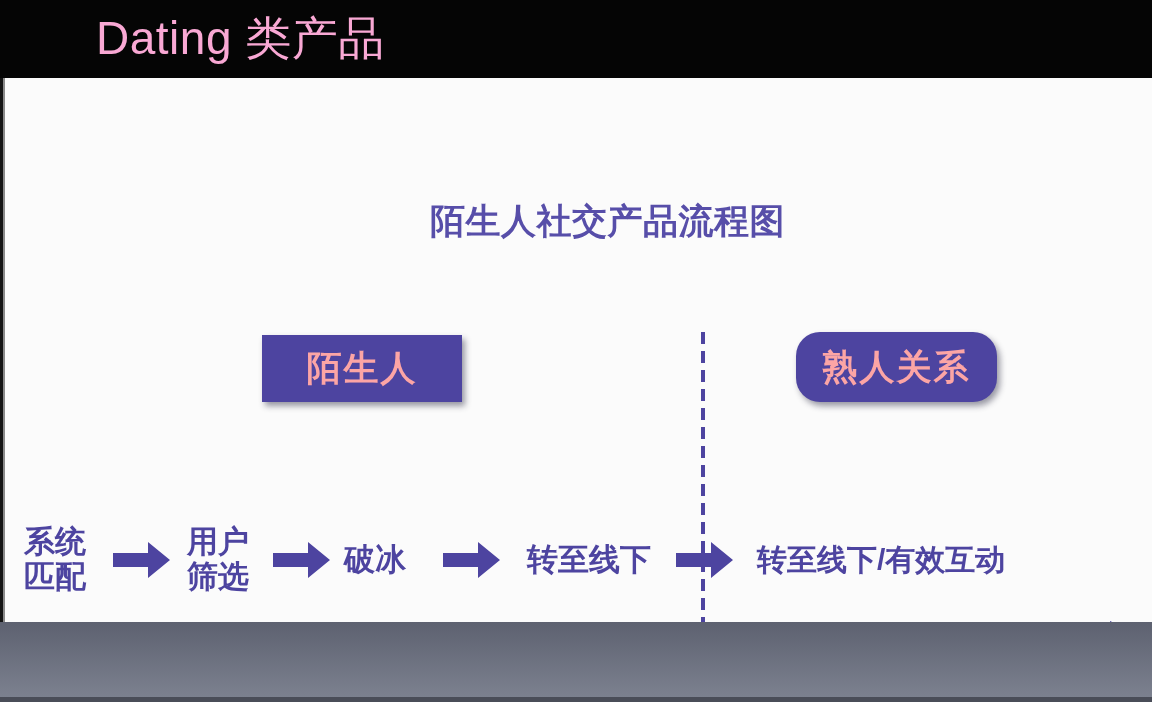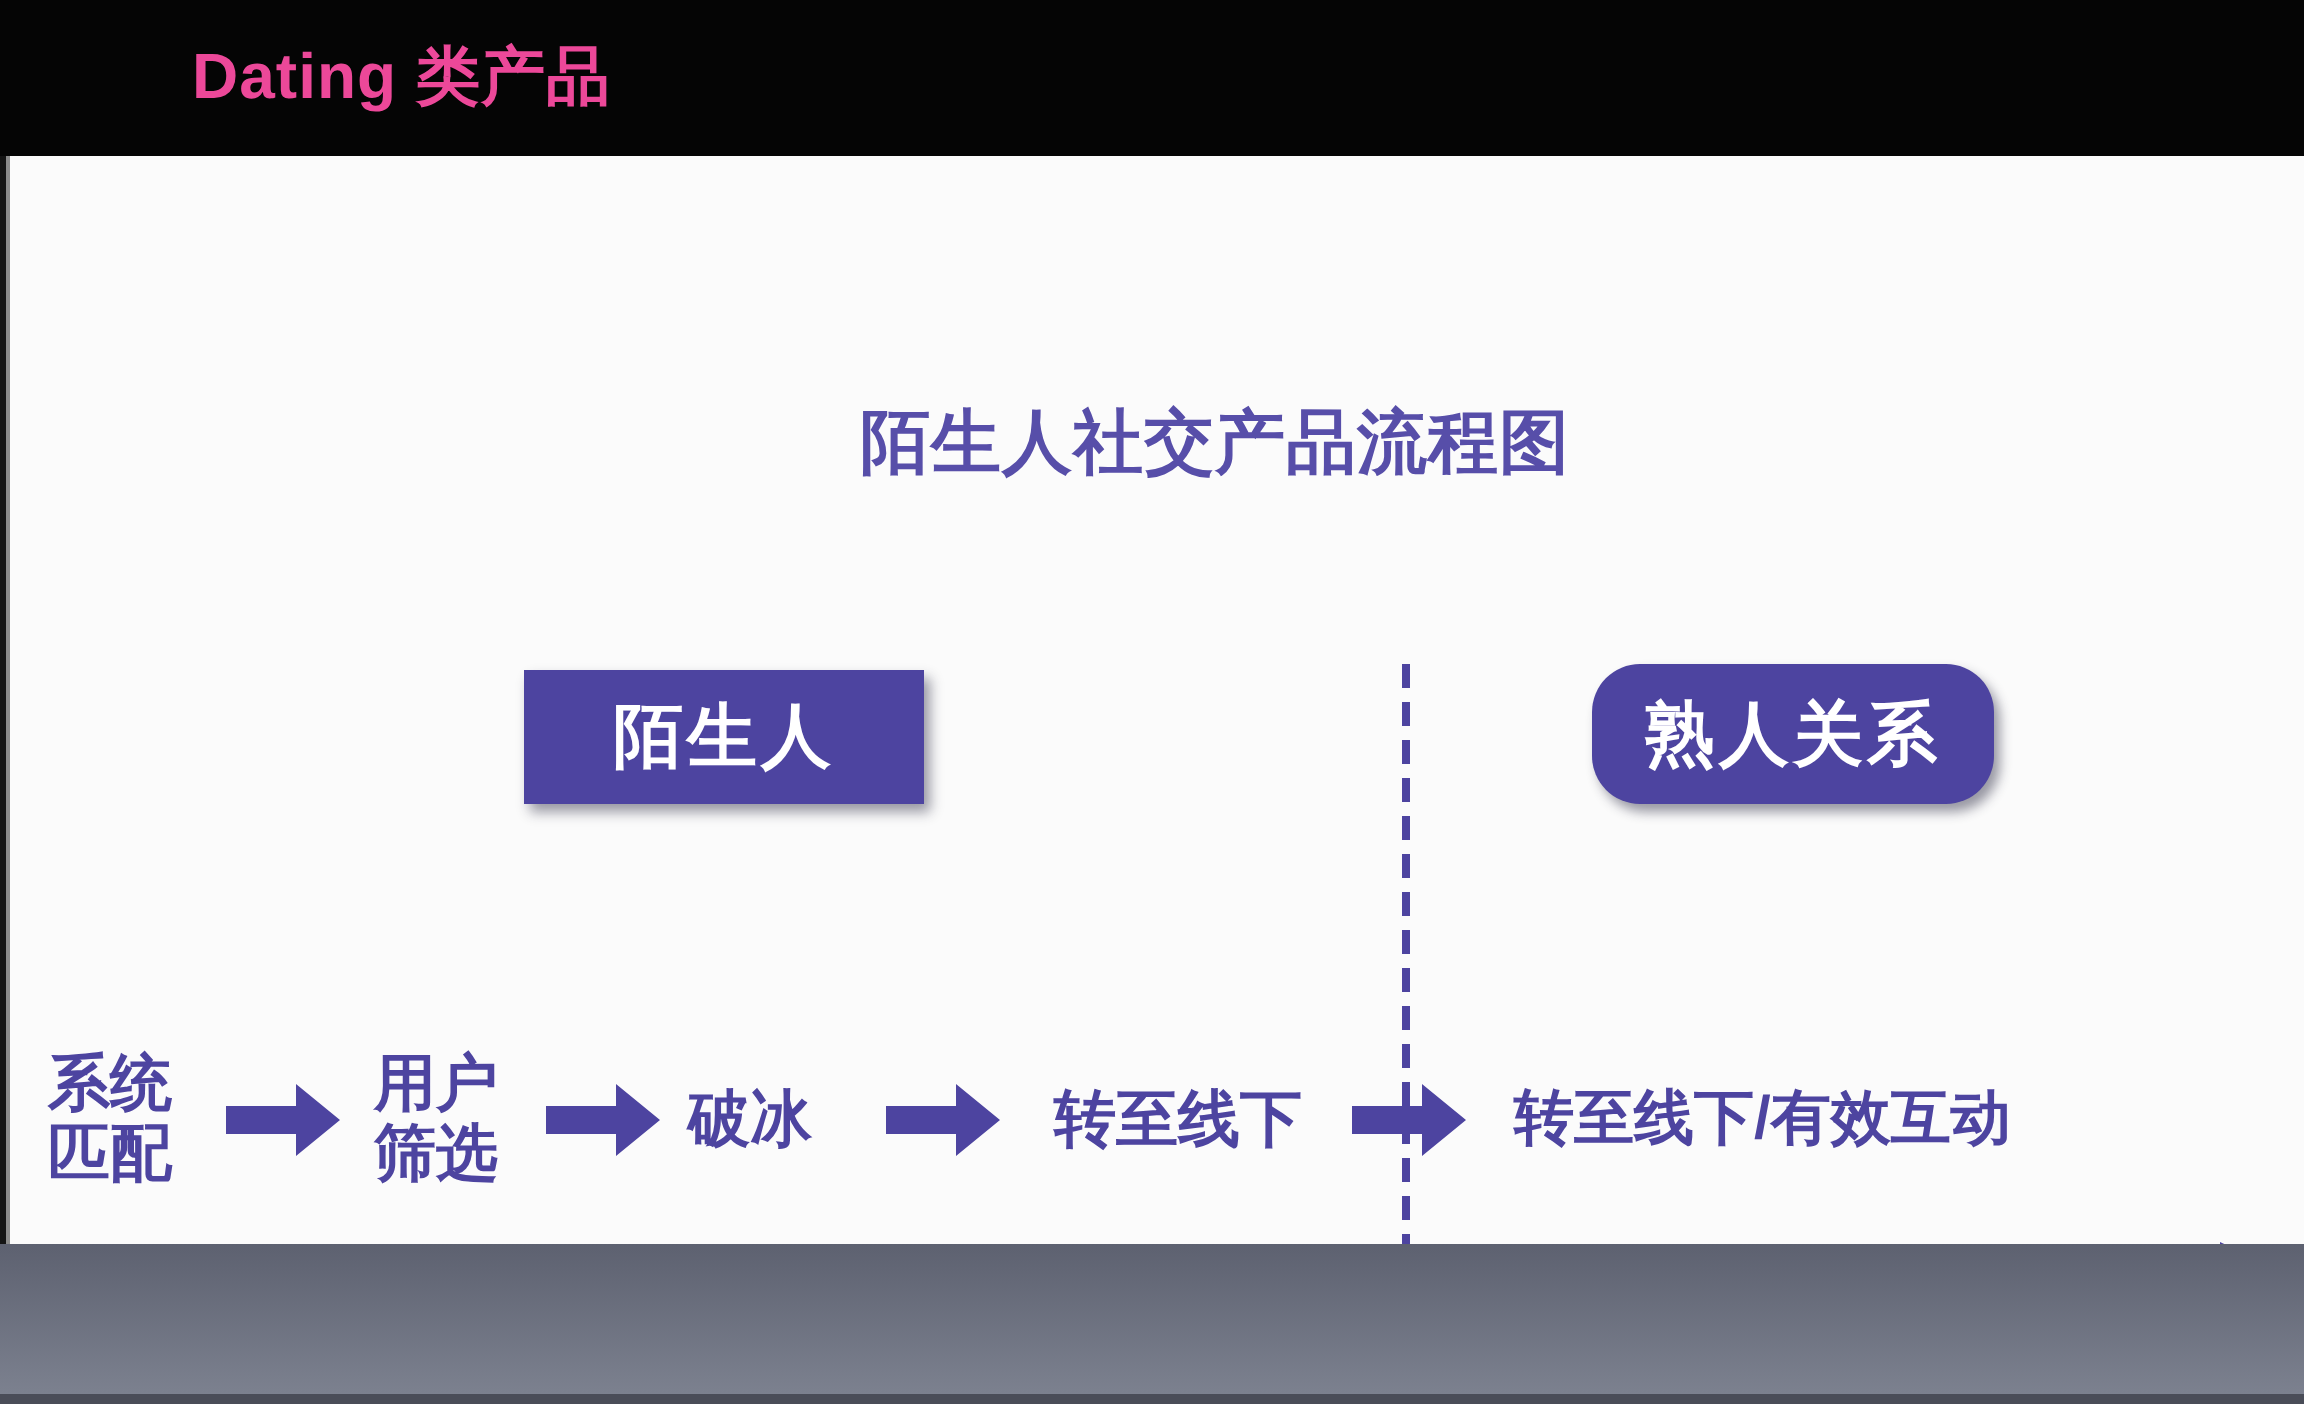--- a/index.html
+++ b/index.html
@@ -6,34 +6,34 @@
   .slide{
     position:relative;width:1152px;height:702px;overflow:hidden;
     font-family:"Liberation Sans", sans-serif;background:#fbfbfb;
   }
   
   .header{
     position:absolute;left:0;top:0;width:1152px;height:78px;
     background:#050505;display:flex;align-items:center;
   }
   .header-title{
-    margin-left:96px;color:#ec4899;font-size:32px;font-weight:bold;letter-spacing:0.5px;
+    margin-left:96px;color:#f9a8d4;font-size:46px;font-weight:normal;letter-spacing:0.5px;
   }
   
   .panel{
     position:absolute;left:0;top:78px;width:1152px;height:392px;background:#fbfbfb;
   }
   .edge-black{position:absolute;left:0;top:0;width:3px;height:544px;background:#141414;}
   .edge-gray{position:absolute;left:3px;top:0;width:2px;height:544px;background:#8a8a8a;}
   .diagram-title{
     position:absolute;left:430px;top:120px;
     color:#574ea9;font-size:35px;font-weight:bold;letter-spacing:0.5px;
   }
   .stage-box{
-    position:absolute;background:#4d44a0;color:#ffffff;
+    position:absolute;background:#4d44a0;color:#fca5a5;
     display:flex;align-items:center;justify-content:center;
     font-size:35px;font-weight:bold;letter-spacing:2px;
     box-shadow:3px 4px 6px rgba(30,30,55,0.45);
   }
   .stage-left{left:262px;top:257px;width:200px;height:67px;}
   .stage-right{left:796px;top:254px;width:201px;height:70px;border-radius:24px;}
   .dashed-divider{
     position:absolute;left:701px;top:254px;width:4px;height:296px;
     background:repeating-linear-gradient(to bottom,#4d44a0 0 12px,transparent 12px 19px);
   }

